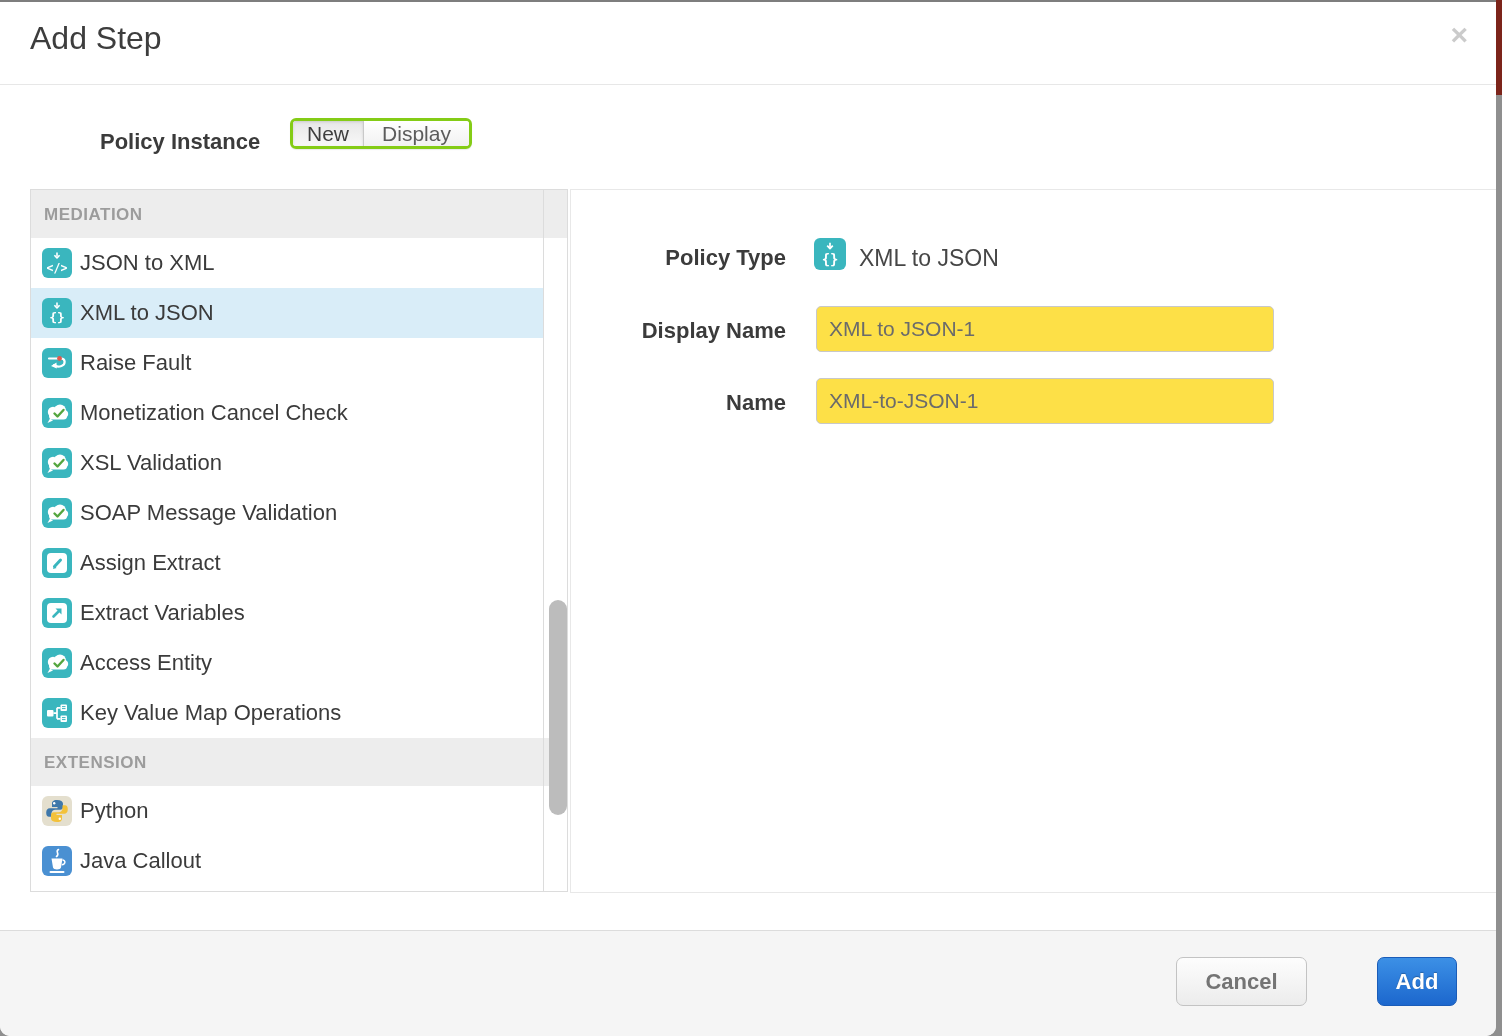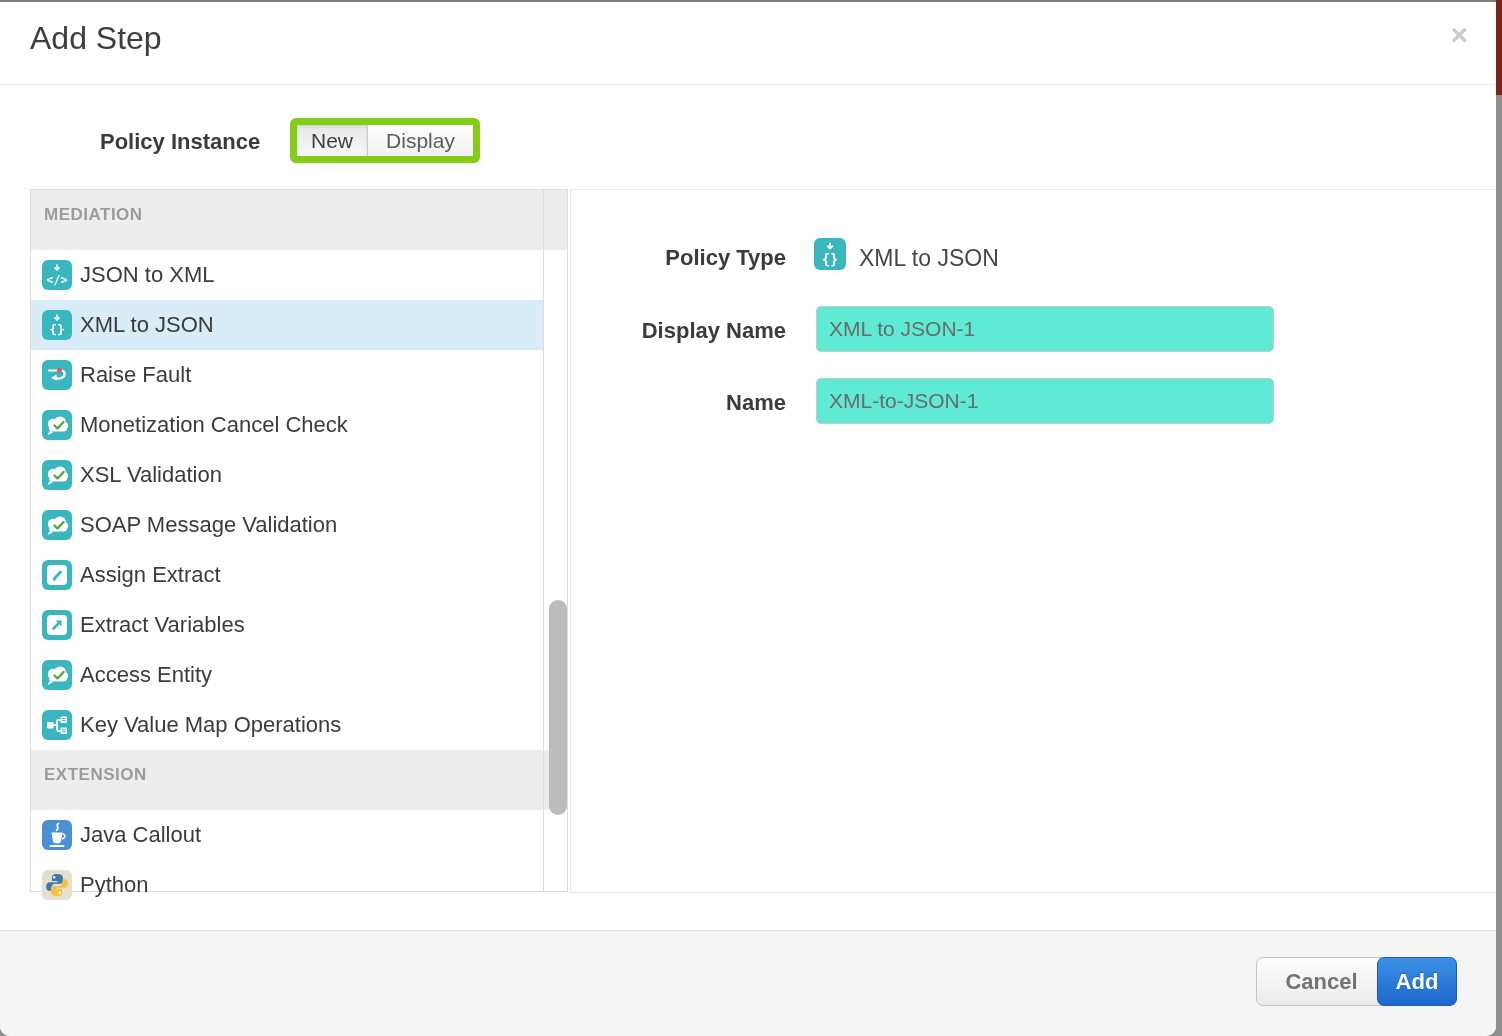--- a/index.html
+++ b/index.html
@@ -19,42 +19,42 @@
   }
 
   
   .header { position:absolute; left:0; top:0; width:100%; height:83px; background:#fff; border-bottom:1px solid #e7e7e7; }
   .title { position:absolute; left:30px; top:18px; font-size:32px; color:#3d3d3d; }
   .close { position:absolute; right:28px; top:18px; font-size:30px; font-weight:bold; color:#cbcbcb; cursor:pointer; line-height:1; }
 
   
   .pi-label { position:absolute; left:100px; top:127px; font-size:22px; font-weight:bold; color:#3b3b3b; }
   .toggle-group {
-    position:absolute; left:290px; top:116px; height:45px; display:flex;
-    border:7px solid #84cc16; border-radius:6px; overflow:hidden;
+    position:absolute; left:290px; top:116px; height:31px; display:flex;
+    border:3px solid #84cc16; border-radius:6px; overflow:hidden;
     box-shadow:0 1px 1px rgba(0,0,0,0.08);
   }
   .toggle-btn { height:100%; display:flex; align-items:center; justify-content:center; font-size:21px; cursor:pointer; }
   .toggle-btn.active {
     width:70px; background:linear-gradient(180deg,#e7e7e7,#f8f8f8);
     color:#3f3f3f; box-shadow:inset 0 1px 3px rgba(0,0,0,0.12);
   }
   .toggle-btn.inactive {
     width:106px; background:linear-gradient(180deg,#ffffff,#f1f1f1);
     color:#5c5c5c; border-left:1px solid #c9c9c9;
   }
 
   
   .list-panel {
     position:absolute; left:30px; top:187px; width:538px; height:703px;
     background:#fff; border:1px solid #dcdcdc;
   }
   .list-divider { position:absolute; left:512px; top:0; width:1px; height:100%; background:#dcdcdc; }
   .section-header {
-    height:60px; background:#ededed; color:#9c9c9c; font-weight:bold;
+    height:48px; background:#ededed; color:#9c9c9c; font-weight:bold;
     font-size:17px; line-height:50px; padding-left:13px; letter-spacing:0.5px;
   }
   .list-item {
     height:50px; display:flex; align-items:center; padding-left:11px;
     font-size:22px; color:#3b3b3b; cursor:pointer; width:512px;
   }
   .list-item.selected { background:#d9edf8; }
   .icon {
     width:30px; height:30px; border-radius:6px; flex:0 0 30px;
     margin-right:8px; position:relative; display:inline-block;
@@ -78,38 +78,38 @@
   .form-label { position:absolute; left:0; width:215px; text-align:right; font-size:22px; font-weight:bold; color:#3b3b3b; }
   .pt-label { top:55px; }
   .pt-icon { position:absolute; left:243px; top:48px; width:32px; height:32px; border-radius:6px; background:#3ab6be; }
   .pt-value { position:absolute; left:288px; top:55px; font-size:23px; color:#464646; }
   .dn-label { top:128px; }
   .nm-label { top:200px; }
   .text-input {
     position:absolute; left:245px; width:458px; height:46px;
     border:1px solid #c8c8c8; border-radius:5px; font-size:21px; color:#6b6b6b;
     padding:14px 12px; font-family:"Liberation Sans","DejaVu Sans",sans-serif;
-    background:#5eead4; outline:none;
+    background:#fde047; outline:none;
   }
   .dn-input { top:116px; }
   .nm-input { top:188px; }
 
   
   .footer {
     position:absolute; left:0; top:928px; width:1496px; height:108px;
     background:#f5f5f5; border-top:1px solid #dcdcdc; border-radius:0 0 10px 10px;
   }
   .btn {
     position:absolute; top:26px; height:49px; border-radius:7px;
     font-size:22px; font-weight:bold; cursor:pointer; display:flex;
     align-items:center; justify-content:center;
     font-family:"Liberation Sans","DejaVu Sans",sans-serif;
   }
   .btn-cancel {
-    left:1256px; width:131px; color:#747474;
+    left:1176px; width:131px; color:#747474;
     background:linear-gradient(180deg,#fdfdfd,#ececec); border:1px solid #c3c3c3;
   }
   .btn-add {
     left:1377px; width:80px; color:#fff;
     background:linear-gradient(180deg,#3c90e6,#1c67cd); border:1px solid #1a5cb8;
     text-shadow:0 -1px 1px rgba(0,0,0,0.25);
   }
 </style>
 </head>
 <body>
@@ -253,41 +253,41 @@
           <rect x="18.5" y="17.5" width="6.5" height="6.5" rx="1" fill="#fff"></rect>
           <path d="M20 8.6 h3.5 M20 10.6 h3.5 M20 19.6 h3.5 M20 21.6 h3.5" stroke="#3ab6be" stroke-width="1" fill="none"></path>
         </svg>
       </span>
       <span>Key Value Map Operations</span>
     </div>
 
     <div class="section-header">EXTENSION</div>
 
     <div class="list-item">
+      <span class="icon python">
+        <svg width="30" height="30" viewBox="0 0 30 30">
+          <path d="M15 4 C10.8 4 10 5.8 10 7.8 V11 H15.5 V12.3 H7.8 C5.5 12.3 4.2 14 4.2 16.8 C4.2 19.3 5.2 20.8 7 20.8 H9.5 V17.5 C9.5 15.3 11.2 13.8 13.3 13.8 H18.2 C20 13.8 21 12.6 21 10.8 V7.8 C21 5.3 18.8 4 15 4 Z" fill="#3f78aa"></path>
+          <circle cx="12.2" cy="7.2" r="1.2" fill="#fff"></circle>
+          <path d="M15 26 C19.2 26 20 24.2 20 22.2 V19 H14.5 V17.7 H22.2 C24.5 17.7 25.8 16 25.8 13.2 C25.8 10.7 24.8 9.2 23 9.2 H20.5 V12.5 C20.5 14.7 18.8 16.2 16.7 16.2 H11.8 C10 16.2 9 17.4 9 19.2 V22.2 C9 24.7 11.2 26 15 26 Z" fill="#f3c13a"></path>
+          <circle cx="17.8" cy="22.8" r="1.2" fill="#fff"></circle>
+        </svg>
+      </span>
+      <span>Python</span>
+    </div>
+
+    <div class="list-item">
       <span class="icon java">
         <svg width="30" height="30" viewBox="0 0 30 30">
           <path d="M16.5 3.5 C12.5 5.5 18.5 7.5 14.5 10.5" stroke="#fff" stroke-width="1.6" fill="none" stroke-linecap="round"></path>
           <path d="M9.5 12.5 H20.5 L19 21.5 C18.8 22.8 17 23.5 15 23.5 C13 23.5 11.2 22.8 11 21.5 Z" fill="#fff"></path>
           <path d="M20.5 14 C23.8 14 23.8 18.5 19.8 18.8" stroke="#fff" stroke-width="1.5" fill="none"></path>
           <path d="M8.5 26 H21.5" stroke="#fff" stroke-width="2" stroke-linecap="round"></path>
         </svg>
       </span>
       <span>Java Callout</span>
-    </div>
-
-    <div class="list-item">
-      <span class="icon python">
-        <svg width="30" height="30" viewBox="0 0 30 30">
-          <path d="M15 4 C10.8 4 10 5.8 10 7.8 V11 H15.5 V12.3 H7.8 C5.5 12.3 4.2 14 4.2 16.8 C4.2 19.3 5.2 20.8 7 20.8 H9.5 V17.5 C9.5 15.3 11.2 13.8 13.3 13.8 H18.2 C20 13.8 21 12.6 21 10.8 V7.8 C21 5.3 18.8 4 15 4 Z" fill="#3f78aa"></path>
-          <circle cx="12.2" cy="7.2" r="1.2" fill="#fff"></circle>
-          <path d="M15 26 C19.2 26 20 24.2 20 22.2 V19 H14.5 V17.7 H22.2 C24.5 17.7 25.8 16 25.8 13.2 C25.8 10.7 24.8 9.2 23 9.2 H20.5 V12.5 C20.5 14.7 18.8 16.2 16.7 16.2 H11.8 C10 16.2 9 17.4 9 19.2 V22.2 C9 24.7 11.2 26 15 26 Z" fill="#f3c13a"></path>
-          <circle cx="17.8" cy="22.8" r="1.2" fill="#fff"></circle>
-        </svg>
-      </span>
-      <span>Python</span>
     </div>
 
     <div class="list-divider"></div>
   </div>
 
   <div class="scroll-thumb"></div>
 
   <div class="form-panel">
     <div class="form-label pt-label">Policy Type</div>
     <span class="pt-icon">

